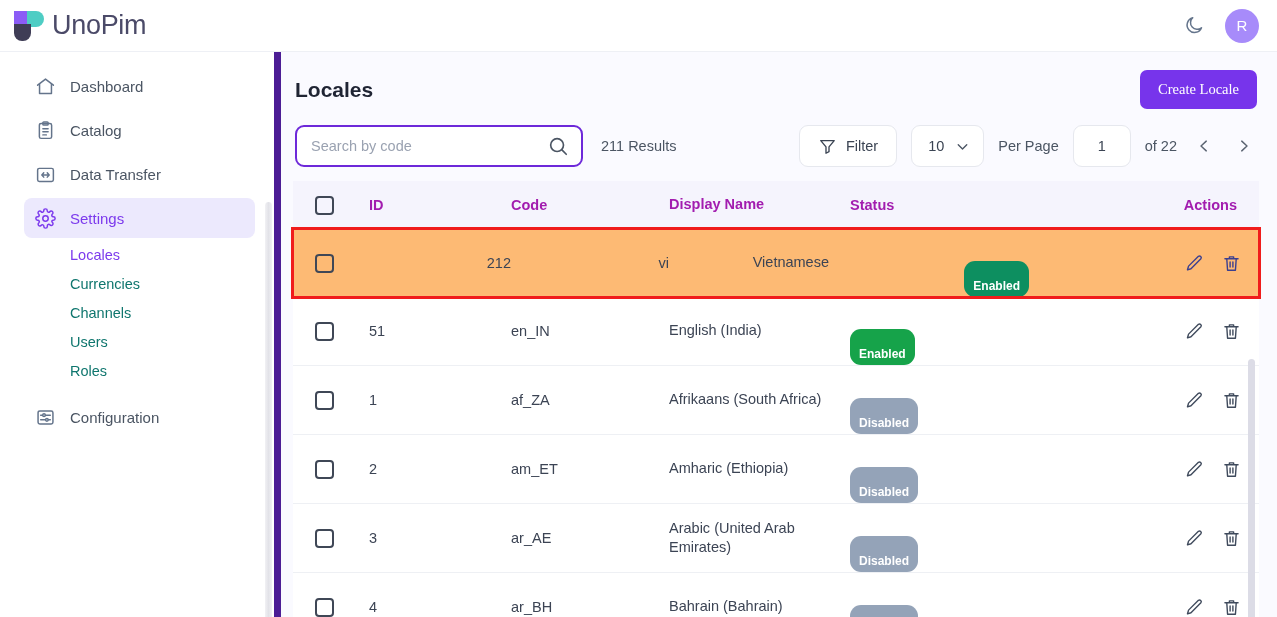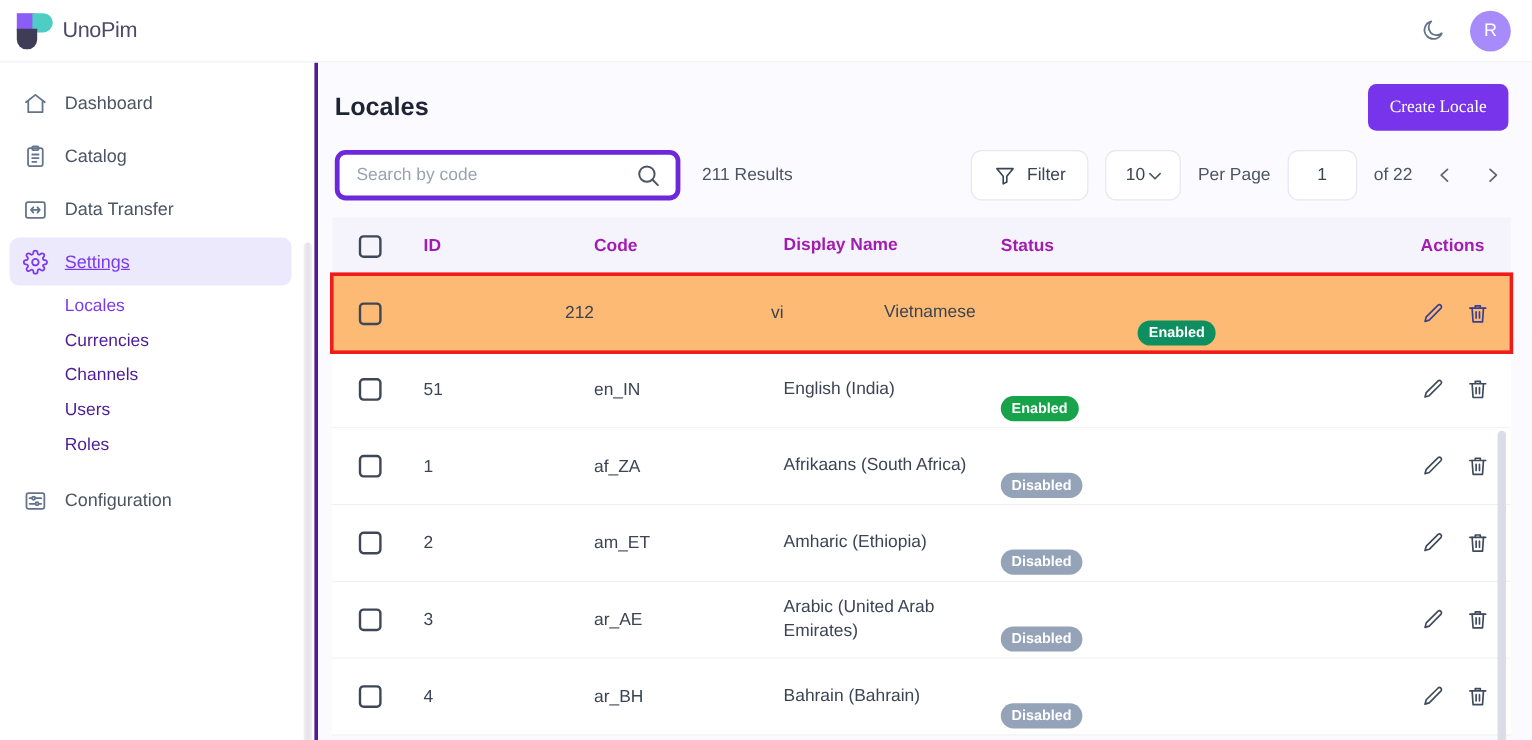--- a/index.html
+++ b/index.html
@@ -20,62 +20,63 @@
     padding: 0 18px 0 14px;
     position: relative; z-index: 5;
   }
   .logo-wrap { display: flex; align-items: center; gap: 8px; }
   .logo-mark { width: 30px; height: 30px; position: relative; }
   .lm-tl { position: absolute; left: 0; top: 0; width: 15px; height: 15px; background: #8b5cf6; }
   .lm-tr { position: absolute; left: 13px; top: 0; width: 17px; height: 16px; background: #4ecdc4;
            border-radius: 0 8px 8px 0; }
   .lm-bl { position: absolute; left: 0; top: 13px; width: 17px; height: 17px; background: #3f3d56;
            border-radius: 0 0 8px 8px; }
-  .logo-text { font-size: 18px; font-weight: 500; color: #4b4a68; letter-spacing: -0.3px; }
+  .logo-text { font-size: 27px; font-weight: 500; color: #4b4a68; letter-spacing: -0.3px; }
   .topbar-right { margin-left: auto; display: flex; align-items: center; gap: 18px; }
   .moon-btn { width: 26px; height: 26px; display: flex; align-items: center; justify-content: center;
               color: #64748b; cursor: pointer; }
   .avatar {
     width: 34px; height: 34px; border-radius: 50%;
     background: #a78bfa; color: #fff;
     display: flex; align-items: center; justify-content: center;
     font-size: 15px; font-weight: 500; cursor: pointer;
   }
 
   
   .body { display: flex; flex: 1; min-height: 0; }
 
   
   .sidebar {
     width: 265px; min-width: 265px;
     background: #ffffff;
-    border-right: 3px solid #4c1d95;
+    border-right: 7px solid #4c1d95;
     padding: 14px 19px 0 8px;
     position: relative;
     overflow: hidden;
+    margin-left: 16px;
   }
   .side-scroll {
     position: absolute; right: 2px; top: 150px;
     width: 7px; height: 430px; border-radius: 4px;
     background: linear-gradient(90deg,#f1f1f4,#e2e2e8,#f1f1f4);
   }
   .nav-item {
     display: flex; align-items: center; gap: 14px;
     height: 40px; padding: 0 10px 0 10px;
     border-radius: 8px; cursor: pointer;
     color: #4b5563; font-size: 15px; font-weight: 500;
     margin-bottom: 4px;
   }
   .nav-item .ico { width: 22px; height: 22px; display: flex; align-items: center; justify-content: center;
                    color: #64748b; flex: 0 0 22px; }
-  .nav-item.active { background: #ece9fd; color: #7c3aed; text-decoration: underline; }
+  .nav-item.active { background: #ece9fd; color: #7c3aed; }
   .nav-item.active .ico { color: #7c3aed; }
   .sub-item {
     display: block; padding: 5px 0 5px 46px;
-    font-size: 14.5px; color: #4c1d95; cursor: pointer;
+    font-size: 14.5px; color: #0f766e; cursor: pointer;
     margin-bottom: 3px;
   }
   .sub-item.active { color: #7c3aed; }
   .nav-gap { height: 10px; }
 
   
   .main {
     flex: 1; min-width: 0;
     background: #fafaff;
     padding: 0 18px 0 12px;
@@ -97,39 +98,39 @@
     border: none; border-radius: 7px;
     padding: 11px 18px; font-size: 14.5px; font-weight: 500;
     cursor: pointer; font-family: Liberation Serif, serif;
   }
 
   
   .toolbar { display: flex; align-items: center; padding: 0 2px 14px 2px; }
   .search-box {
     display: flex; align-items: center;
     width: 288px; height: 42px;
-    background: #fff; border: 4px solid #6d28d9; border-radius: 9px;
+    background: #fff; border: 2px solid #6d28d9; border-radius: 9px;
     padding: 0 12px 0 14px;
   }
   .search-box input {
     flex: 1; border: none; outline: none; background: transparent;
     font-size: 14.5px; color: #374151; font-family: inherit;
   }
   .search-box input::placeholder { color: #9aa2b1; }
   .search-ico { color: #4b5563; display: flex; }
   .results-text { margin-left: 18px; font-size: 14.5px; color: #4b5563; }
   .toolbar-right { margin-left: auto; display: flex; align-items: center; gap: 14px; }
   .filter-btn {
     display: flex; align-items: center; gap: 9px;
     height: 42px; padding: 0 18px;
     background: #fff; border: 1px solid #e6e8ee; border-radius: 9px;
     font-size: 14.5px; color: #3b4453; cursor: pointer; font-family: inherit;
   }
   .per-page-select {
-    display: flex; align-items: center; 
+    display: flex; align-items: center; gap: 10px;
     height: 42px; padding: 0 12px 0 16px;
     background: #fff; border: 1px solid #e6e8ee; border-radius: 9px;
     font-size: 14.5px; color: #3b4453; cursor: pointer;
   }
   .per-page-label { font-size: 14.5px; color: #4b5563; }
   .page-input {
     width: 58px; height: 42px;
     background: #fff; border: 1px solid #e6e8ee; border-radius: 9px;
     text-align: center; font-size: 14.5px; color: #3b4453;
     outline: none; font-family: inherit;
@@ -168,21 +169,21 @@
   .c-name  { width: 160px; flex: 0 0 160px; line-height: 1.32; }
   .c-status{ width: 200px; flex: 0 0 200px; padding-left: 21px; }
   .c-actions { flex: 1; display: flex; justify-content: flex-end; gap: 16px; padding-right: 17px; }
   .t-head .c-actions { padding-right: 22px; }
 
   .cbox {
     width: 19px; height: 19px; border: 2px solid #3f4756;
     border-radius: 4px; background: transparent; cursor: pointer; display: block;
   }
   .badge {
-    display: inline-block; padding: 3px 9px 4px 9px;
+    display: inline-block; padding: 18px 9px 4px 9px;
     border-radius: 11px; font-size: 12px; font-weight: 600; color: #fff; margin-top: 32px;
   }
   .badge.enabled  { background: #16a34a; }
   .badge.disabled { background: #94a3b8; }
   .t-row.highlight .badge.enabled  { background: #0d8f60; }
   .act-ico { color: #3f4a5c; cursor: pointer; display: flex; }
   .t-row.highlight .act-ico { color: #3b3f8f; }
 </style>
 </head>
 <body>

